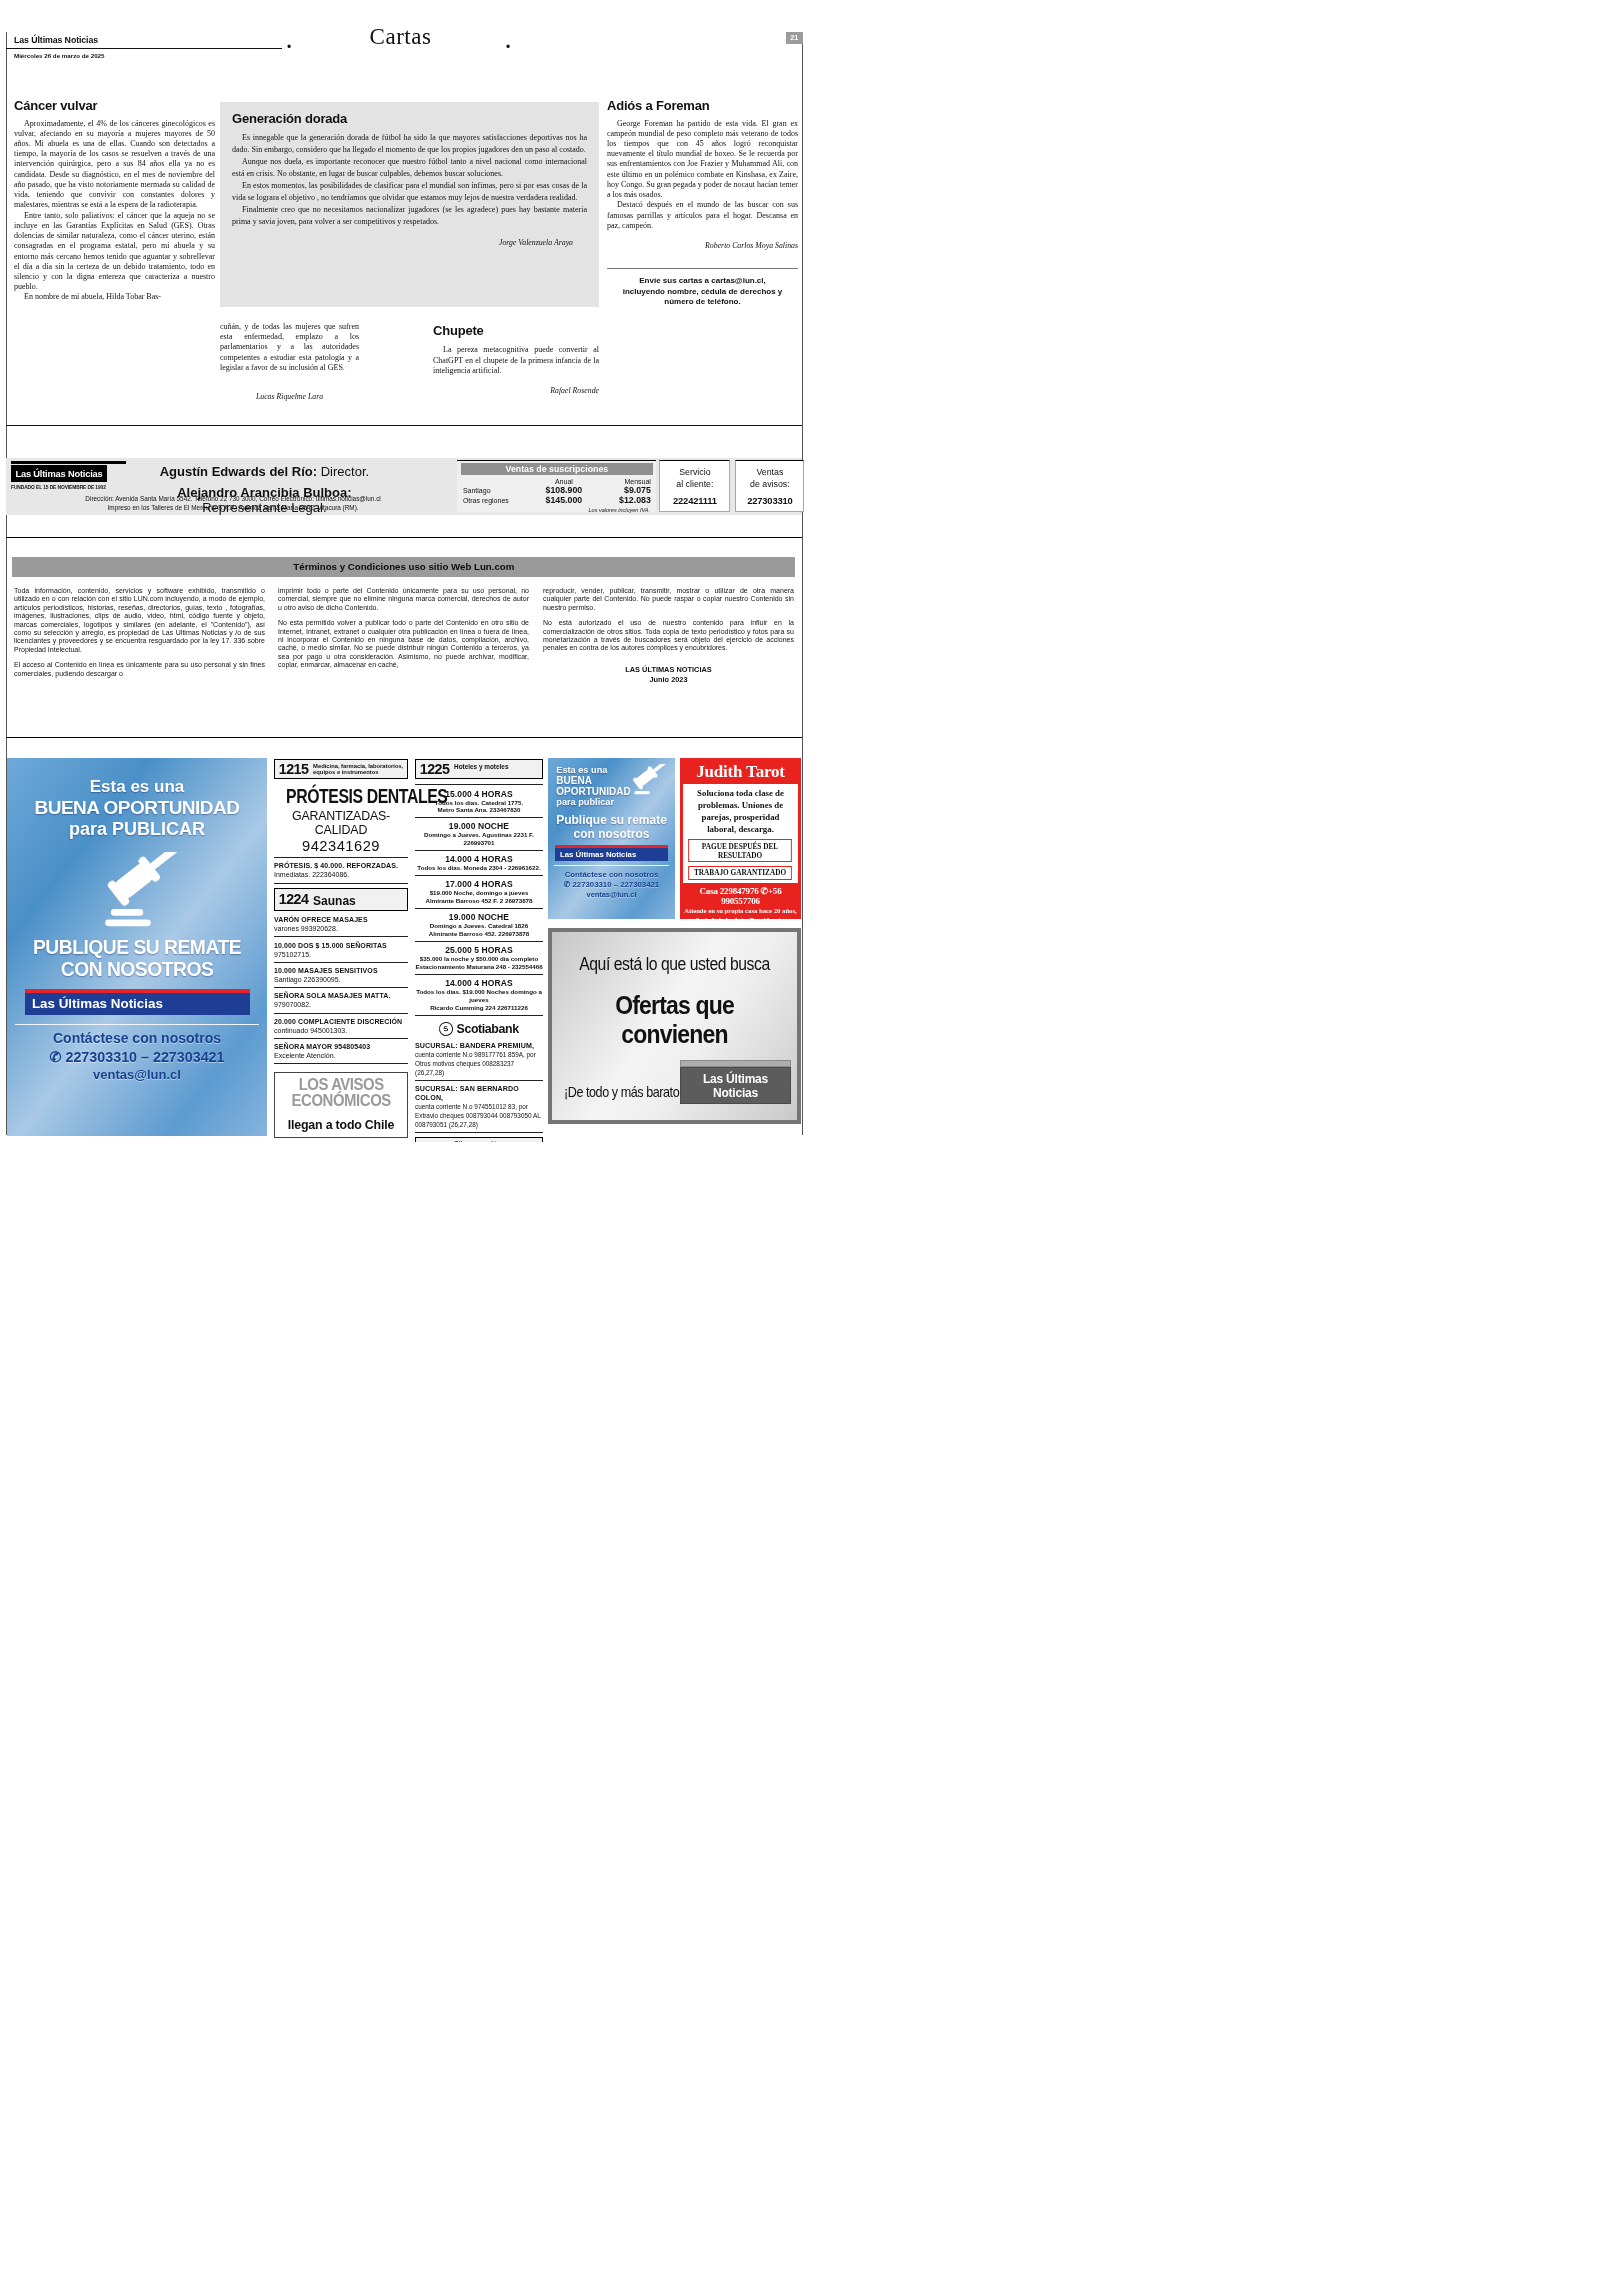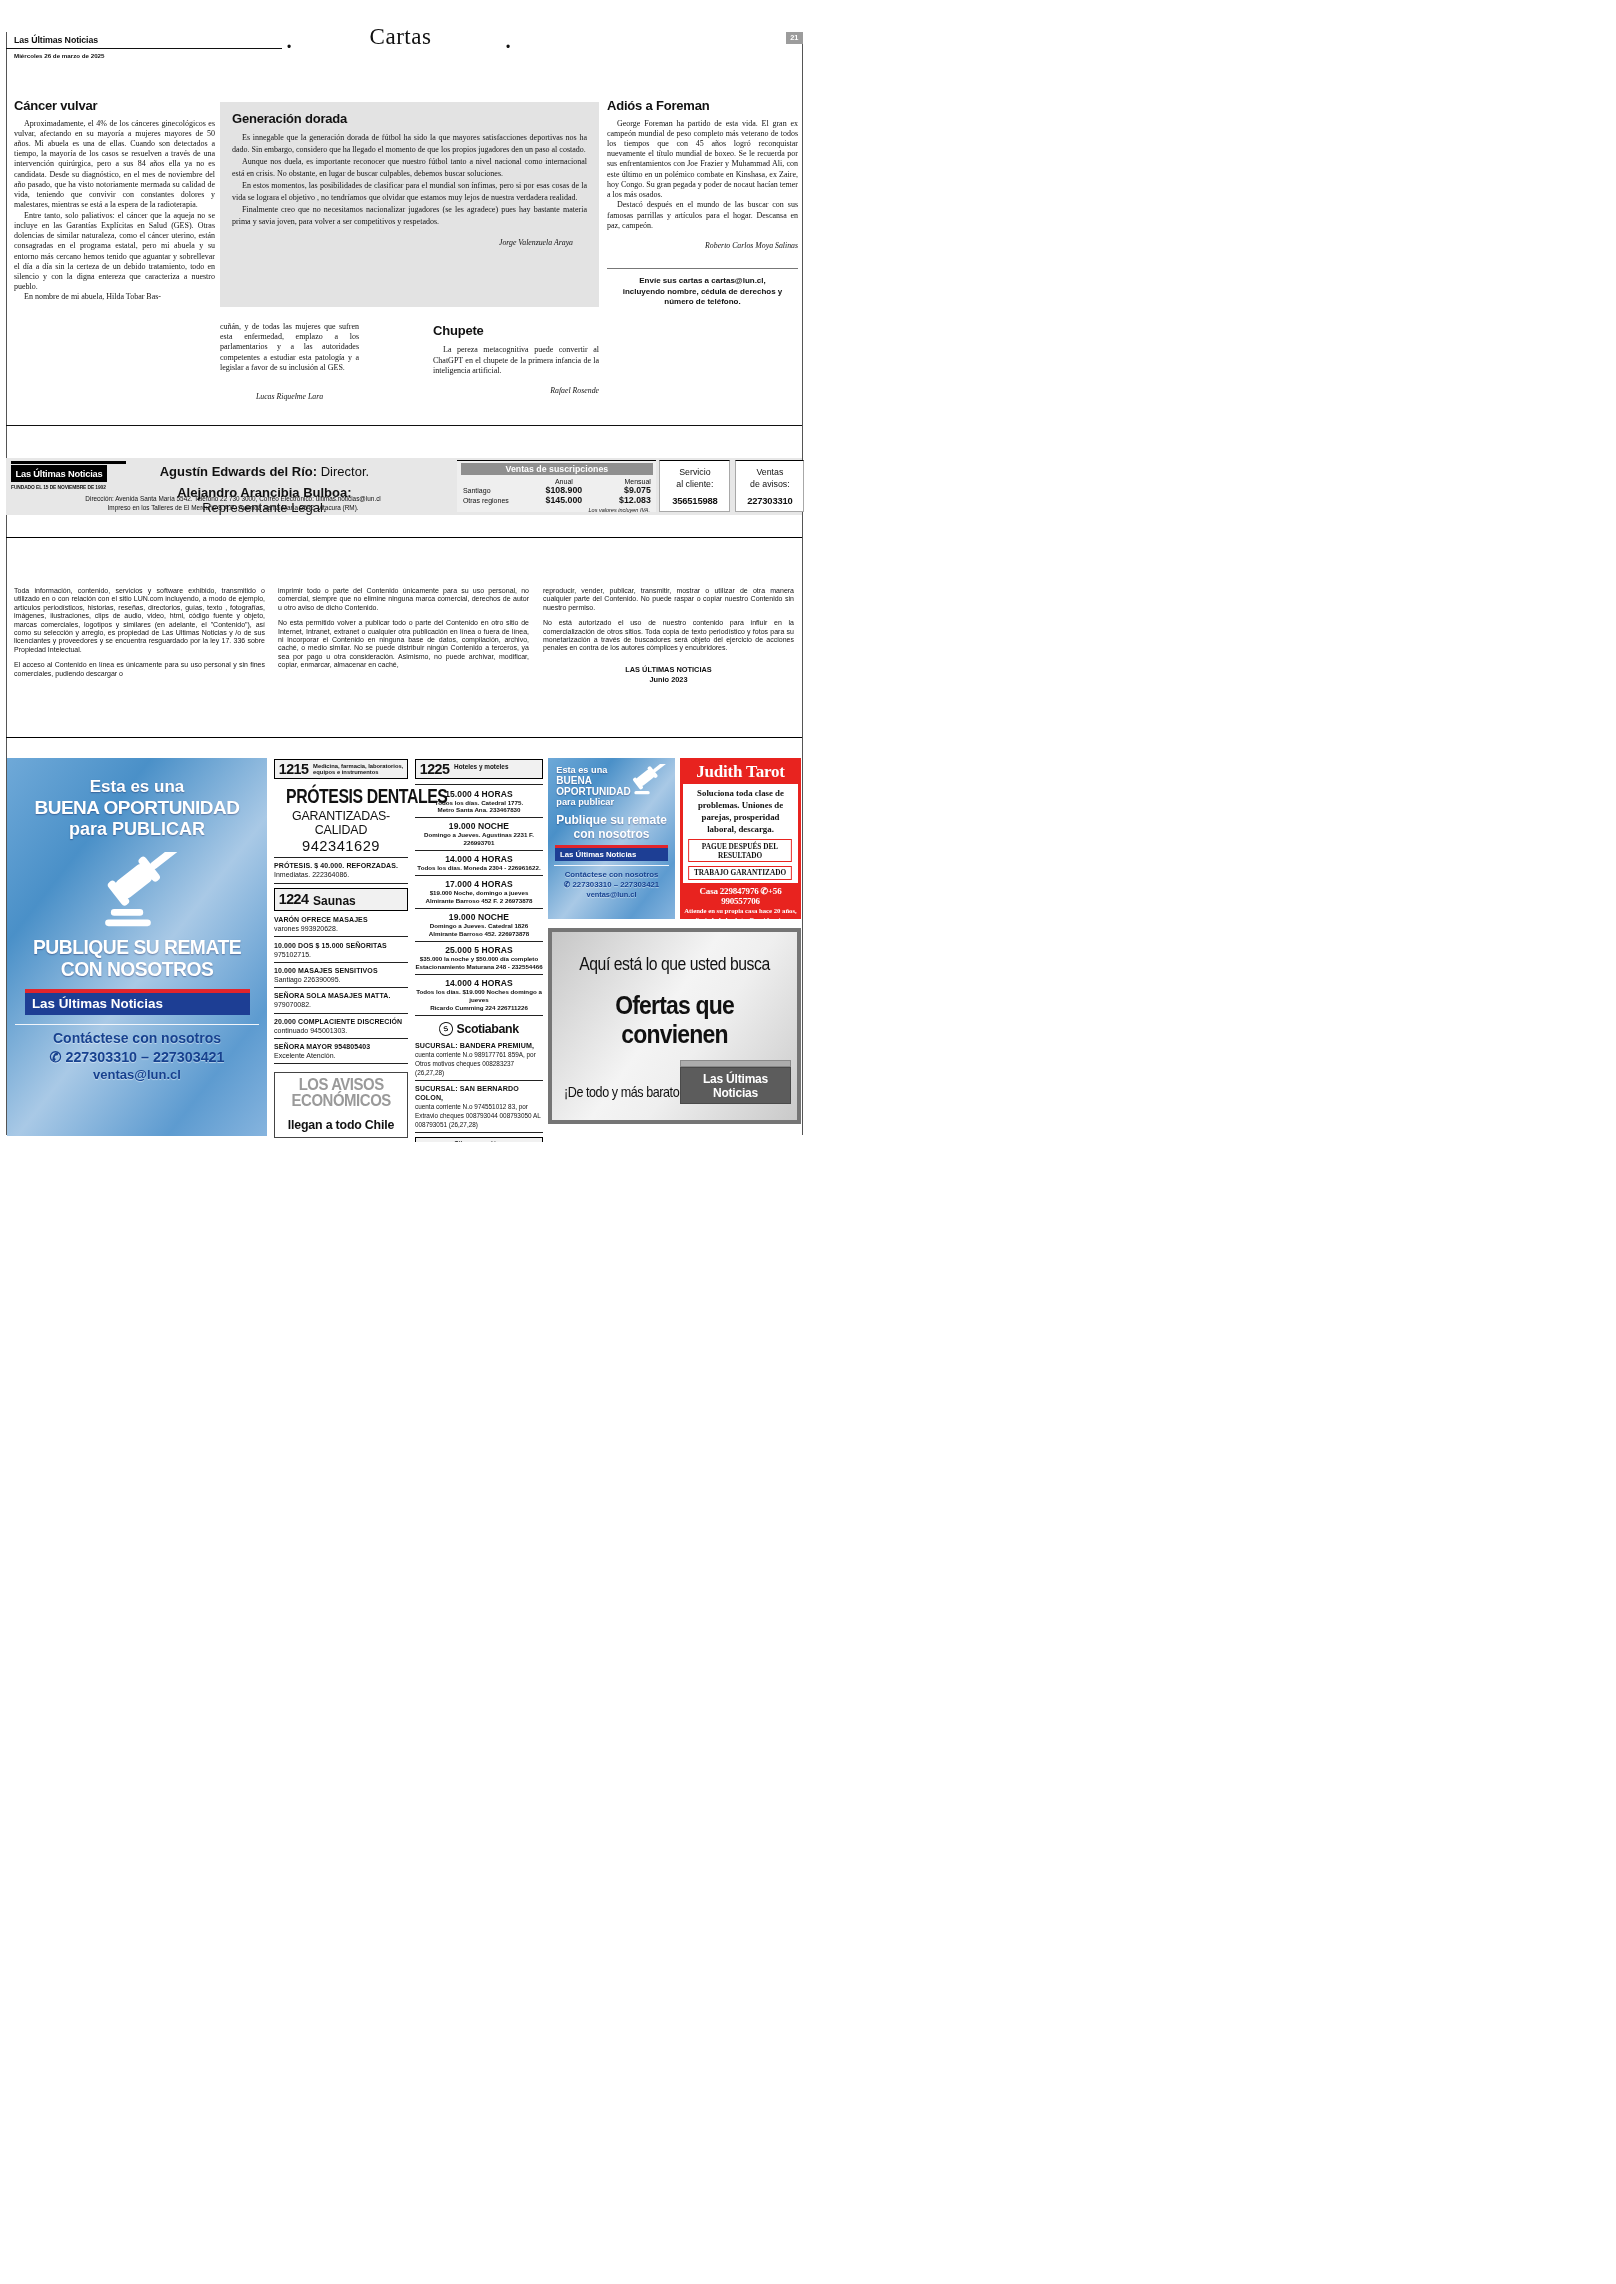--- a/index.html
+++ b/index.html
@@ -216,30 +216,31 @@
           <span class="c2 subsval">$145.000</span>
           <span class="c3 subsval">$12.083</span>
         </div>
       </div>
       <div class="subsnote">Los valores incluyen IVA.</div>
     </div>
 
     <div class="abs sidebox" style="left:653px;top:2.3px;width:71px;height:52px;padding-top:5.5px;">
       <div class="t">Servicio</div>
       <div class="t">al cliente:</div>
-      <div class="n">356515988</div>
+      <div class="n">222421111</div>
     </div>
     <div class="abs sidebox" style="left:729px;top:2.3px;width:69px;height:52px;padding-top:5.5px;">
       <div class="t">Ventas</div>
       <div class="t">de avisos:</div>
       <div class="n">227303310</div>
     </div>
   </div>
 
   <div class="abs" style="left:6.4px;top:537px;width:796px;height:1.4px;background:#000;"></div>
+  <div class="abs termbar" style="left:12.4px;top:557px;width:783px;">Términos y Condiciones uso sitio Web Lun.com</div>
 
   <div class="abs termcol" style="left:14px;top:587px;width:251px;">
     <p>Toda información, contenido, servicios y software exhibido, transmitido o utilizado en o con relación con el sitio LUN.com incluyendo, a modo de ejemplo, artículos periodísticos, historias, reseñas, directorios, guías, texto , fotografías, imágenes, ilustraciones, clips de audio, video, html, código fuente y objeto, marcas comerciales, logotipos y similares (en adelante, el "Contenido"), así como su selección y arreglo, es propiedad de Las Ultimas Noticias y /o de sus licenciantes y proveedores y se encuentra resguardado por la ley 17. 336 sobre Propiedad Intelectual.</p>
     <p>El acceso al Contenido en línea es únicamente para su uso personal y sin fines comerciales, pudiendo descargar o</p>
   </div>
   <div class="abs termcol" style="left:278px;top:587px;width:251px;">
     <p>imprimir todo o parte del Contenido únicamente para su uso personal, no comercial, siempre que no elimine ninguna marca comercial, derechos de autor u otro aviso de dicho Contenido.</p>
     <p>No esta permitido volver a publicar todo o parte del Contenido en otro sitio de Internet, Intranet, extranet o cualquier otra publicación en línea o fuera de línea, ni incorporar el Contenido en ninguna base de datos, compilación, archivo, caché, o medio similar. No se puede distribuir ningún Contenido a terceros, ya sea por pago u otra consideración. Asimismo, no puede archivar, modificar, copiar, enmarcar, almacenar en caché,</p>
   </div>
   <div class="abs termcol" style="left:543px;top:587px;width:251px;">

